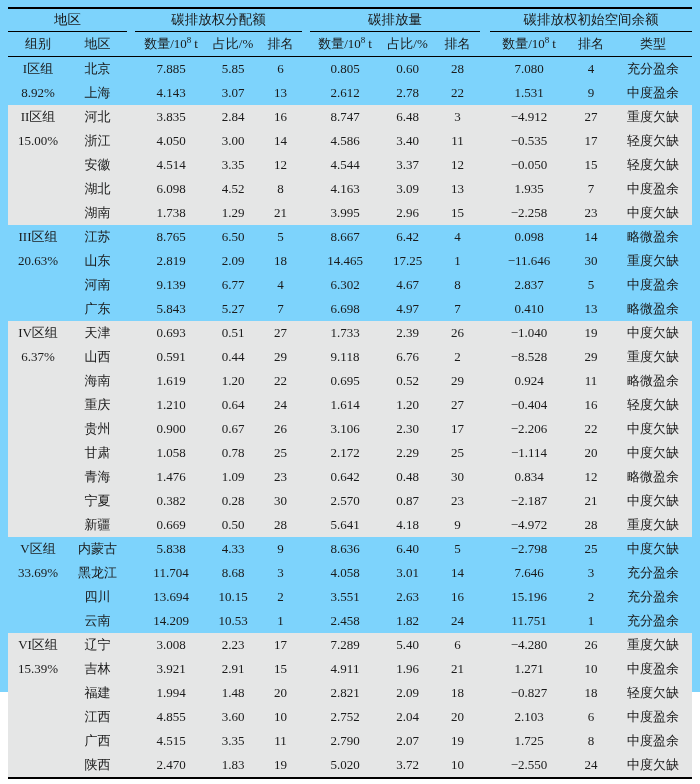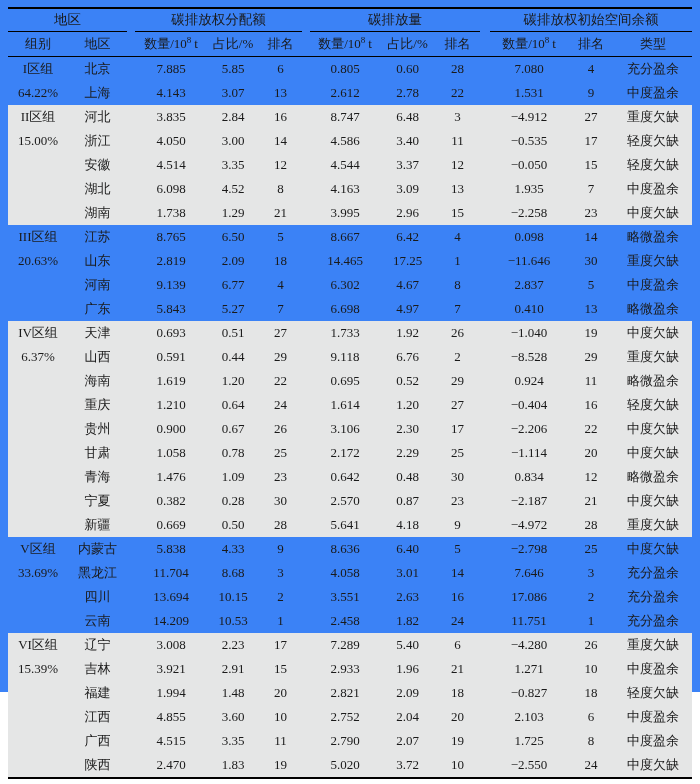--- a/index.html
+++ b/index.html
@@ -1,21 +1,21 @@
 <!DOCTYPE html>
 <html><head>
 <meta charset="utf-8">
 <style>
   html,body { margin:0; padding:0; }
   body {
     width:700px; height:784px; background:#ffffff;
     font-family:"Liberation Serif","DejaVu Serif",serif;
     color:#1a1a1a;
   }
-  .page { box-sizing:border-box; width:700px; height:692px; padding:7px 8px 16px 8px; background:#3b82f6; }
+  .page { box-sizing:border-box; width:700px; height:692px; padding:7px 8px 16px 8px; background:#7dd3fc; }
   table {
     border-collapse:collapse; table-layout:fixed; width:684px;
     border-top:2px solid #000; border-bottom:2px solid #000;
   }
   th, td {
     font-weight:normal; text-align:center; padding:0;
     font-size:13px; height:24px; line-height:24px; white-space:nowrap;
   }
   .spanner-row th { height:22px; line-height:22px; font-size:13.5px; }
   .spanner { border-bottom:1px solid #000; }
@@ -71,21 +71,21 @@
         <th></th>
         <th><span>数量/10</span><sup>8</sup><span class="unit">t</span></th>
         <th>排名</th>
         <th>类型</th>
       </tr>
     </thead>
     <tbody id="table-body">
         <tr>
           <td rowspan="2" class="group-cell">
             <div>I区组</div>
-            <div>64.22%</div>
+            <div>8.92%</div>
           </td>
           <td>北京</td>
           <td></td>
           <td>7.885</td>
           <td>5.85</td>
           <td>6</td>
           <td></td>
           <td>0.805</td>
           <td>0.60</td>
           <td>28</td>
@@ -257,21 +257,21 @@
             <div>IV区组</div>
             <div>6.37%</div>
           </td>
           <td>天津</td>
           <td></td>
           <td>0.693</td>
           <td>0.51</td>
           <td>27</td>
           <td></td>
           <td>1.733</td>
-          <td>1.92</td>
+          <td>2.39</td>
           <td>26</td>
           <td></td>
           <td>−1.040</td>
           <td>19</td>
           <td>中度欠缺</td>
         </tr>
         <tr class="shaded">
           <td>山西</td>
           <td></td>
           <td>0.591</td>
@@ -429,21 +429,21 @@
           <td>四川</td>
           <td></td>
           <td>13.694</td>
           <td>10.15</td>
           <td>2</td>
           <td></td>
           <td>3.551</td>
           <td>2.63</td>
           <td>16</td>
           <td></td>
-          <td>17.086</td>
+          <td>15.196</td>
           <td>2</td>
           <td>充分盈余</td>
         </tr>
         <tr>
           <td>云南</td>
           <td></td>
           <td>14.209</td>
           <td>10.53</td>
           <td>1</td>
           <td></td>
@@ -474,21 +474,21 @@
           <td>26</td>
           <td>重度欠缺</td>
         </tr>
         <tr class="shaded">
           <td>吉林</td>
           <td></td>
           <td>3.921</td>
           <td>2.91</td>
           <td>15</td>
           <td></td>
-          <td>2.933</td>
+          <td>4.911</td>
           <td>1.96</td>
           <td>21</td>
           <td></td>
           <td>1.271</td>
           <td>10</td>
           <td>中度盈余</td>
         </tr>
         <tr class="shaded">
           <td>福建</td>
           <td></td>

